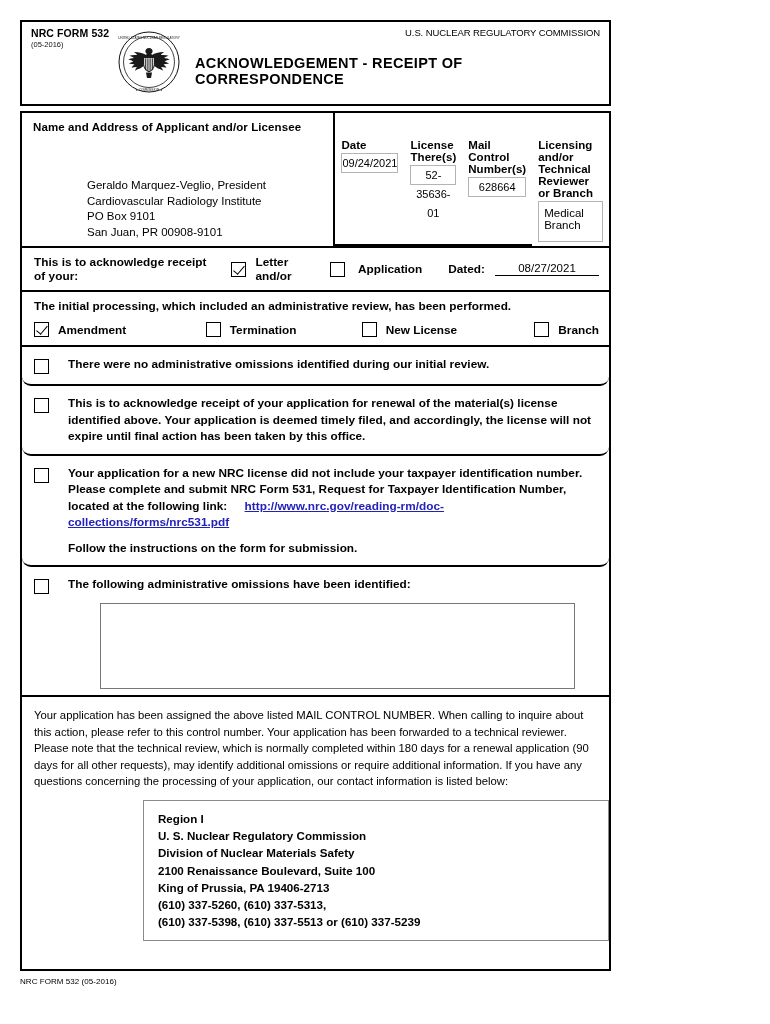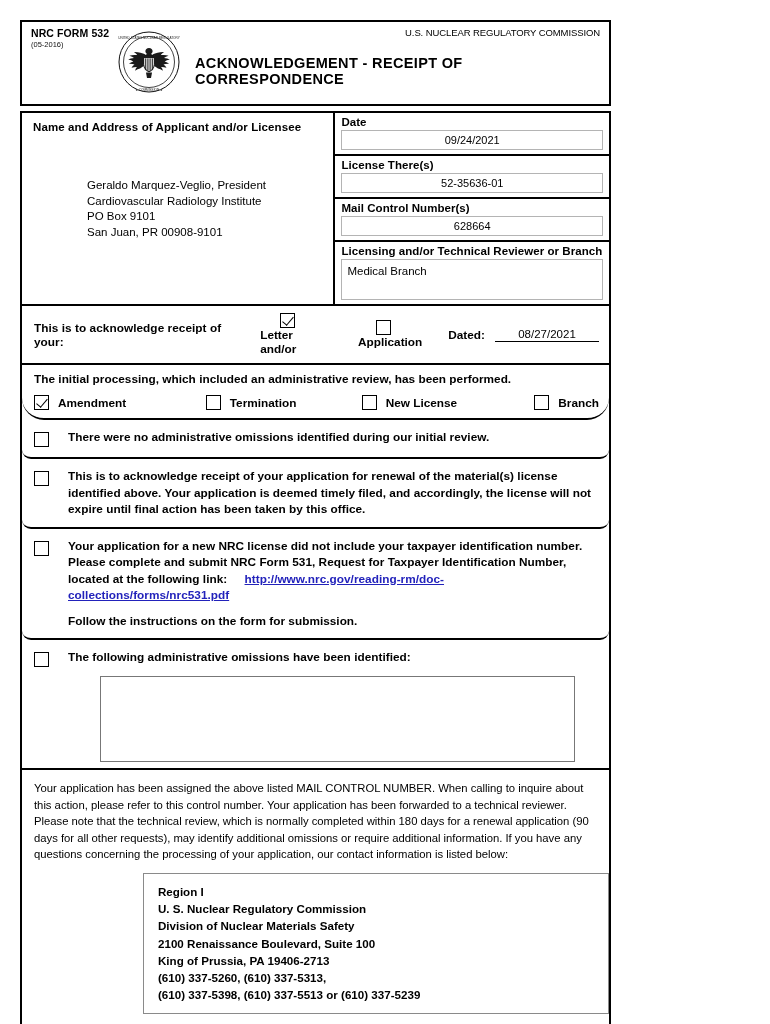--- a/index.html
+++ b/index.html
@@ -63,21 +63,21 @@
     font-weight: bold;
     letter-spacing: 0.35px;
   }
 
   
   .main-box {
     border: 2px solid #000;
     margin-top: 5px;
   }
 
-  .row { display: flex; }
+  .row { display: flex; align-items: flex-end; }
 
   .sec {
     border-bottom: 2px solid #000;
   }
   .sec:last-child { border-bottom: none; }
 
   
   .addr-col {
     width: 385px;
     border-right: 2px solid #000;
@@ -92,21 +92,21 @@
   .addr-body {
     margin-top: 45px;
     margin-left: 54px;
     font-size: 11.5px;
     line-height: 15.5px;
     font-weight: normal;
   }
   .right-col {
     width: 341px;
     display: flex;
-    flex-direction: column;
+    flex-direction: row;
   }
   .fieldgrp {
     border-bottom: 2px solid #000;
     padding: 3px 6px 4px 6px;
   }
   .fieldgrp:last-child { border-bottom: none; }
   .fld-label {
     font-size: 11.5px;
     font-weight: bold;
     letter-spacing: 0.05px;
@@ -163,21 +163,20 @@
     min-width: 104px;
     text-align: center;
     font-weight: normal;
     font-size: 11.5px;
     padding-bottom: 1px;
   }
 
   
   .proc {
     padding: 7px 10px 8px 12px;
-    border-radius: 22px;
   }
   .proc-line {
     font-size: 11.8px;
     font-weight: bold;
     letter-spacing: 0.02px;
   }
   .proc-opts {
     display: flex;
     margin-top: 9px;
   }
@@ -204,21 +203,21 @@
     font-size: 11.8px;
     font-weight: bold;
     line-height: 16.5px;
     letter-spacing: 0.02px;
   }
   .link {
     color: #2222bb;
     text-decoration: underline;
     font-weight: bold;
   }
-  .sp-before { margin-left: 22px; flex-direction: column; }
+  .sp-before { margin-left: 22px; }
   .gap-top { margin-top: 9px; }
 
   .omissions-area {
     border: 1px solid #777;
     height: 86px;
     margin: 8px 34px 6px 78px;
     background: #fff;
   }
 
   

